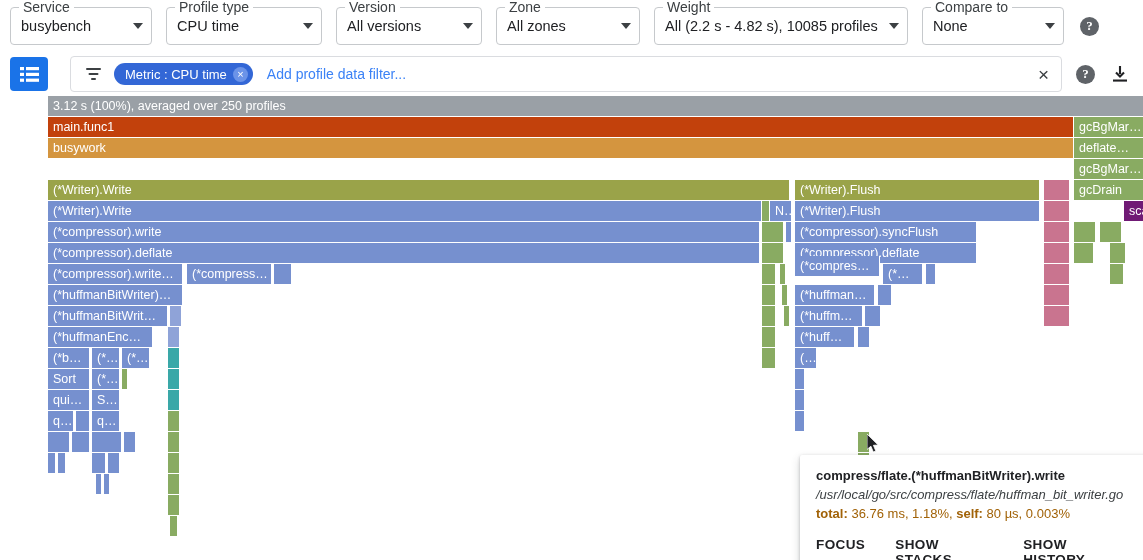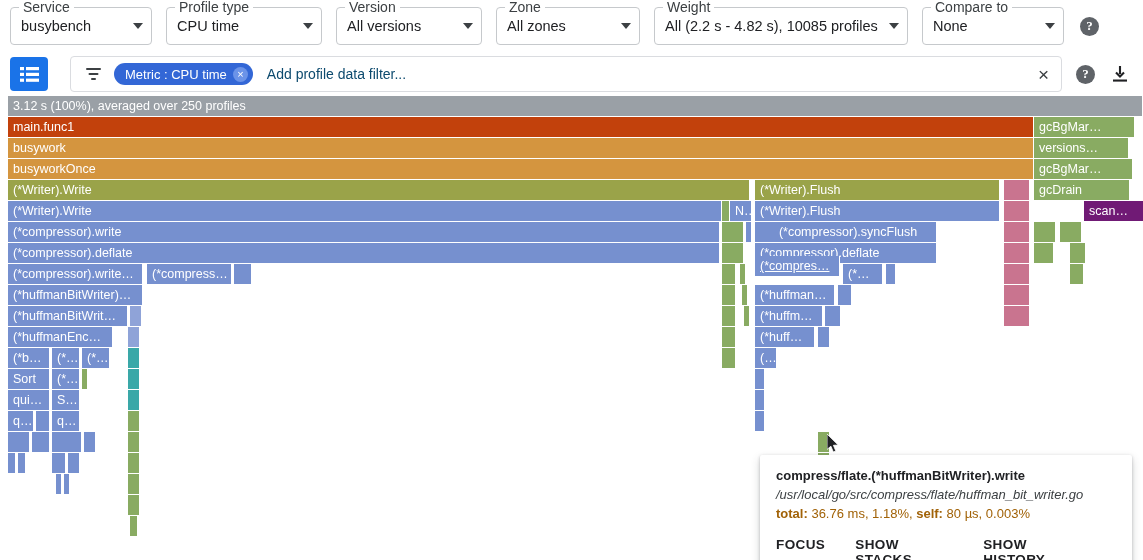--- a/index.html
+++ b/index.html
@@ -54,26 +54,26 @@
   .funnel{flex:0 0 auto;margin-right:12px;}
   .chip{
     background:#3367d6;color:#fff;border-radius:11px;height:22px;
     display:flex;align-items:center;padding:0 5px 0 11px;font-size:13px;flex:0 0 auto;
   }
   .chip .chipx{
     width:15px;height:15px;border-radius:50%;background:#6b93e8;color:#fff;
     display:flex;align-items:center;justify-content:center;font-size:11px;margin-left:6px;
     line-height:1;
   }
-  .fplaceholder{color:#0c4a6e;font-size:14px;margin-left:14px;}
+  .fplaceholder{color:#3b82f6;font-size:14px;margin-left:14px;}
   .clearx{margin-left:auto;font-size:19px;color:#3c4043;padding-right:6px;line-height:1;}
   .bar-help{margin-left:14px;}
   .dl{margin-left:16px;margin-right:4px;}
   
-  .flame{position:relative;width:933px;height:460px;}
+  .flame{position:relative;width:933px;height:460px;margin-left:40px;}
   .frame{
     position:absolute;box-sizing:border-box;
     border-right:1px solid #ffffff;border-bottom:1px solid #ffffff;
     overflow:hidden;white-space:nowrap;
     font-size:12.5px;line-height:20px;color:#ffffff;
     padding-left:5px;
   }
   .frame.root{background:#9aa0a6;color:#fff;}
   
   .tooltip{
@@ -172,52 +172,51 @@
     <rect x="2" y="14.5" width="14" height="2.1" fill="#202124"></rect>
   </svg>
 </div>
 
 <div class="flame">
 
   <div class="frame root" style="left: 8px; top: 0px; width: 1135px; height: 21px; background: rgb(154, 160, 166);"><span>3.12 s (100%), averaged over 250 profiles</span></div>
     <div class="frame" style="left: 8px; top: 21px; width: 1026px; height: 21px; background: #c2410c;"><span>main.func1</span></div>
     <div class="frame" style="left: 1034px; top: 21px; width: 101px; height: 21px; background: rgb(137, 171, 98);"><span>gcBgMar…</span></div>
     <div class="frame" style="left: 8px; top: 42px; width: 1026px; height: 21px; background: rgb(212, 149, 63);"><span>busywork</span></div>
-    <div class="frame" style="left: 1034px; top: 42px; width: 95px; height: 21px; background: rgb(137, 171, 98);"><span>versions…</span></div>
-    <div class="frame" style="left: 8px; top: 63px; width: 1026px; height: 21px; background: rgb(212, 149, 63);"><span>busyworkOnce</span></div>
+    <div class="frame" style="left: 1034px; top: 42px; width: 95px; height: 21px; background: rgb(137, 171, 98);"><span>deflate…</span></div>
     <div class="frame" style="left: 1034px; top: 63px; width: 99px; height: 21px; background: rgb(137, 171, 98);"><span>gcBgMar…</span></div>
     <div class="frame" style="left: 8px; top: 84px; width: 742px; height: 21px; background: rgb(154, 163, 73);"><span>(*Writer).Write</span></div>
     <div class="frame" style="left: 755px; top: 84px; width: 245px; height: 21px; background: rgb(154, 163, 73);"><span>(*Writer).Flush</span></div>
     <div class="frame" style="left: 1004px; top: 84px; width: 26px; height: 21px; background: rgb(201, 116, 143);"></div>
     <div class="frame" style="left: 1034px; top: 84px; width: 96px; height: 21px; background: rgb(137, 171, 98);"><span>gcDrain</span></div>
     <div class="frame" style="left: 8px; top: 105px; width: 714px; height: 21px; background: rgb(118, 144, 207);"><span>(*Writer).Write</span></div>
     <div class="frame" style="left: 722px; top: 105px; width: 8px; height: 21px; background: rgb(137, 171, 98);"></div>
     <div class="frame" style="left: 730px; top: 105px; width: 22px; height: 21px; background: rgb(118, 144, 207);"><span>N…</span></div>
     <div class="frame" style="left: 755px; top: 105px; width: 245px; height: 21px; background: rgb(118, 144, 207);"><span>(*Writer).Flush</span></div>
     <div class="frame" style="left: 1004px; top: 105px; width: 26px; height: 21px; background: rgb(201, 116, 143);"></div>
     <div class="frame" style="left: 1084px; top: 105px; width: 64px; height: 21px; background: #701a75;"><span>scan…</span></div>
     <div class="frame" style="left: 8px; top: 126px; width: 712px; height: 21px; background: rgb(118, 144, 207);"><span>(*compressor).write</span></div>
     <div class="frame" style="left: 722px; top: 126px; width: 22px; height: 21px; background: rgb(137, 171, 98);"></div>
     <div class="frame" style="left: 746px; top: 126px; width: 6px; height: 21px; background: rgb(118, 144, 207);"></div>
-    <div class="frame" style="left: 755px; top: 126px; width: 182px; height: 21px; background: rgb(118, 144, 207); text-align: center;"><span>(*compressor).syncFlush</span></div>
+    <div class="frame" style="left: 755px; top: 126px; width: 182px; height: 21px; background: rgb(118, 144, 207);"><span>(*compressor).syncFlush</span></div>
     <div class="frame" style="left: 1004px; top: 126px; width: 26px; height: 21px; background: rgb(201, 116, 143);"></div>
     <div class="frame" style="left: 1034px; top: 126px; width: 22px; height: 21px; background: rgb(137, 171, 98);"></div>
     <div class="frame" style="left: 1060px; top: 126px; width: 22px; height: 21px; background: rgb(137, 171, 98);"></div>
     <div class="frame" style="left: 8px; top: 147px; width: 712px; height: 21px; background: rgb(118, 144, 207);"><span>(*compressor).deflate</span></div>
     <div class="frame" style="left: 722px; top: 147px; width: 22px; height: 21px; background: rgb(137, 171, 98);"></div>
     <div class="frame" style="left: 755px; top: 147px; width: 182px; height: 21px; background: rgb(118, 144, 207);"><span>(*compressor).deflate</span></div>
     <div class="frame" style="left: 1004px; top: 147px; width: 26px; height: 21px; background: rgb(201, 116, 143);"></div>
     <div class="frame" style="left: 1034px; top: 147px; width: 20px; height: 21px; background: rgb(137, 171, 98);"></div>
     <div class="frame" style="left: 1070px; top: 147px; width: 16px; height: 21px; background: rgb(137, 171, 98);"></div>
     <div class="frame" style="left: 8px; top: 168px; width: 135px; height: 21px; background: rgb(118, 144, 207);"><span>(*compressor).write…</span></div>
     <div class="frame" style="left: 147px; top: 168px; width: 85px; height: 21px; background: rgb(118, 144, 207);"><span>(*compress…</span></div>
     <div class="frame" style="left: 234px; top: 168px; width: 18px; height: 21px; background: rgb(118, 144, 207);"></div>
     <div class="frame" style="left: 722px; top: 168px; width: 14px; height: 21px; background: rgb(137, 171, 98);"></div>
     <div class="frame" style="left: 740px; top: 168px; width: 6px; height: 21px; background: rgb(137, 171, 98);"></div>
-    <div class="frame" style="left: 755px; top: 160px; width: 85px; height: 21px; background: rgb(118, 144, 207); text-decoration: underline;"><span>(*compres…</span></div>
+    <div class="frame" style="left: 755px; top: 160px; width: 85px; height: 21px; background: rgb(118, 144, 207);"><span>(*compres…</span></div>
     <div class="frame" style="left: 843px; top: 168px; width: 40px; height: 21px; background: rgb(118, 144, 207);"><span>(*…</span></div>
     <div class="frame" style="left: 886px; top: 168px; width: 10px; height: 21px; background: rgb(118, 144, 207);"></div>
     <div class="frame" style="left: 1004px; top: 168px; width: 26px; height: 21px; background: rgb(201, 116, 143);"></div>
     <div class="frame" style="left: 1070px; top: 168px; width: 14px; height: 21px; background: rgb(137, 171, 98);"></div>
     <div class="frame" style="left: 8px; top: 189px; width: 135px; height: 21px; background: rgb(118, 144, 207);"><span>(*huffmanBitWriter)…</span></div>
     <div class="frame" style="left: 722px; top: 189px; width: 14px; height: 21px; background: rgb(137, 171, 98);"></div>
     <div class="frame" style="left: 742px; top: 189px; width: 5px; height: 21px; background: rgb(137, 171, 98);"></div>
     <div class="frame" style="left: 755px; top: 189px; width: 80px; height: 21px; background: rgb(118, 144, 207);"><span>(*huffman…</span></div>
     <div class="frame" style="left: 838px; top: 189px; width: 14px; height: 21px; background: rgb(118, 144, 207);"></div>
     <div class="frame" style="left: 1004px; top: 189px; width: 26px; height: 21px; background: rgb(201, 116, 143);"></div>

